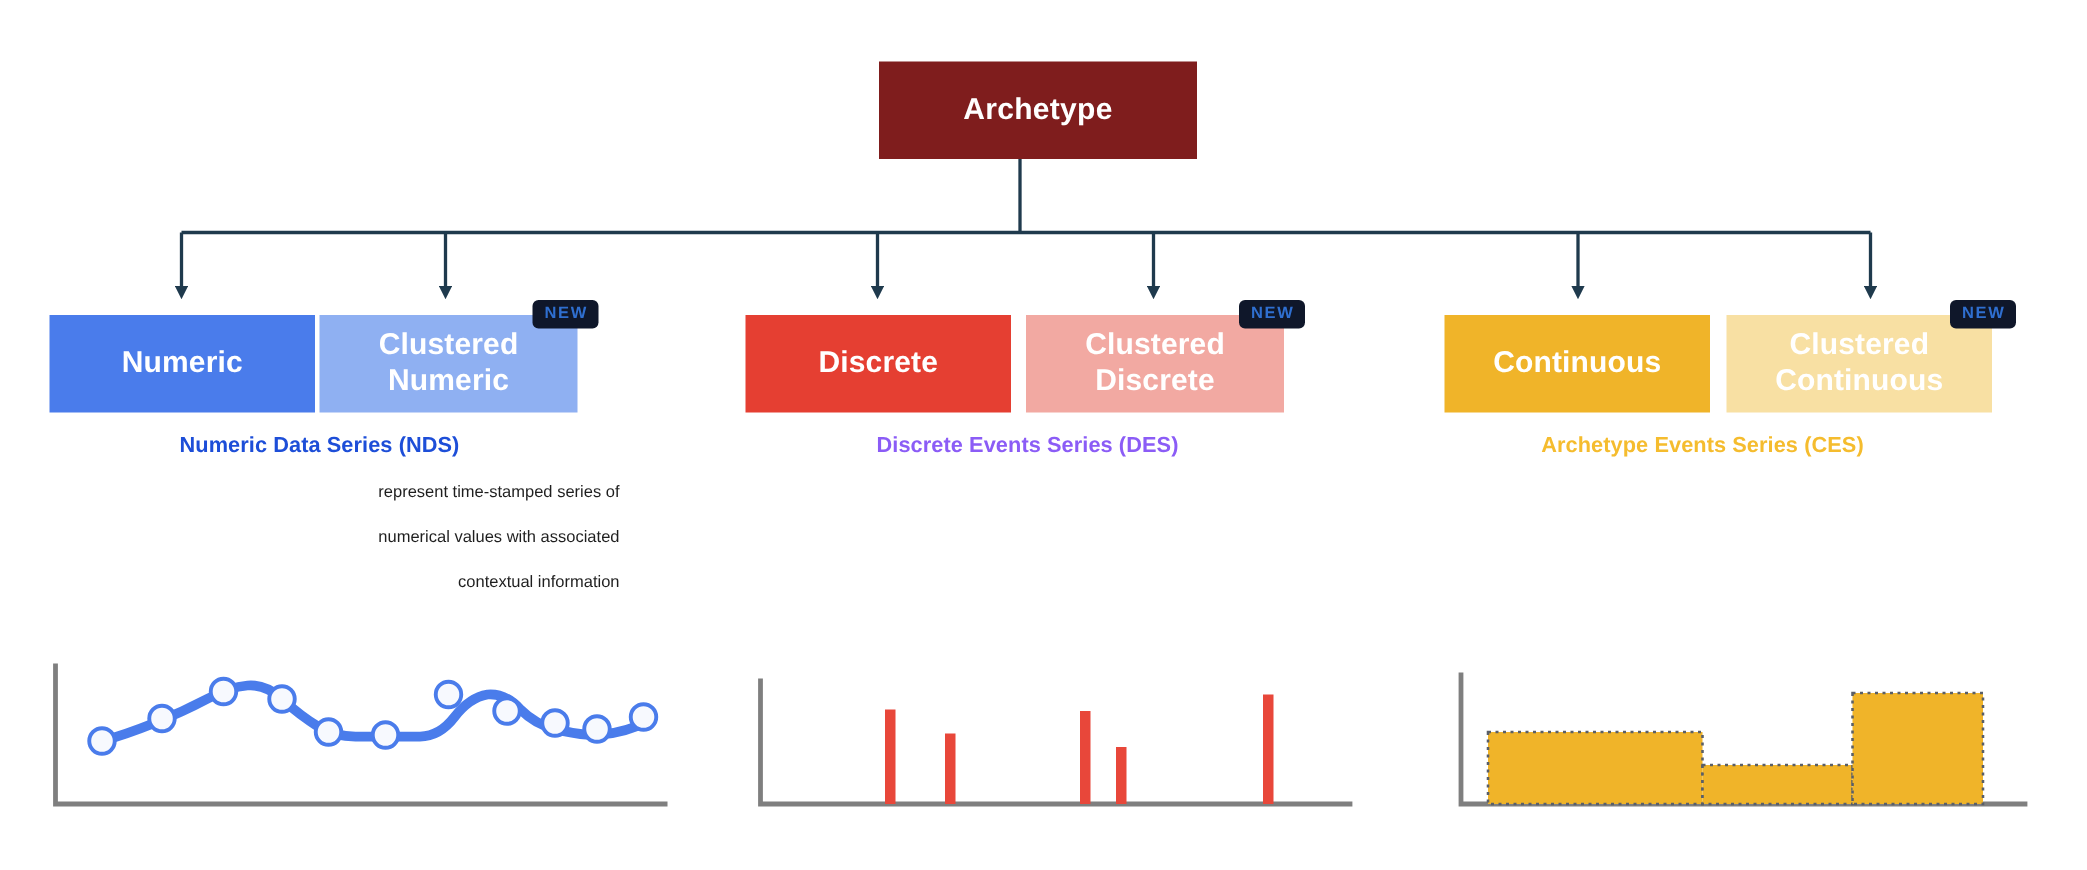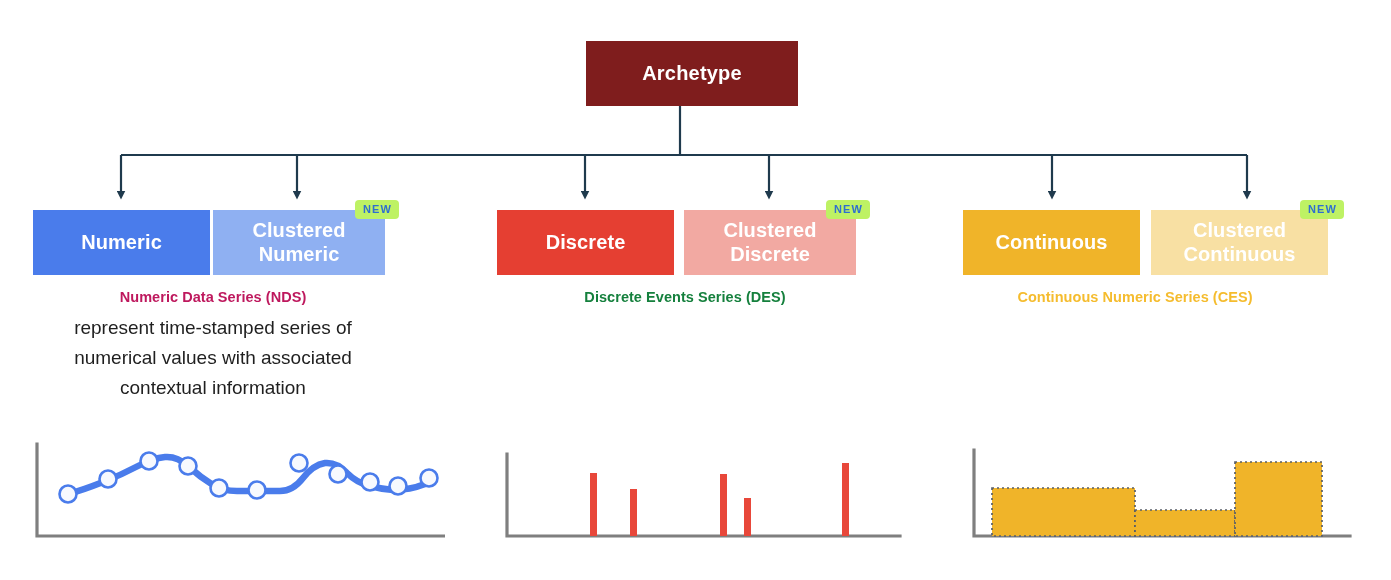--- a/index.html
+++ b/index.html
@@ -55,42 +55,42 @@
   .type-box .label {
     color: #ffffff;
     font-size: 20px;
     font-weight: bold;
     line-height: 1.18;
     letter-spacing: .1px;
   }
 
   .new-badge {
     position: absolute;
-    background: #bef264;
+    background: #0f172a;
     color: #2f6fd0;
     font-size: 11px;
     font-weight: bold;
     letter-spacing: 1.1px;
     border-radius: 4px;
     padding: 4px 7px 4px 8px;
     line-height: 1;
   }
 
   
   .group-title {
     position: absolute;
     text-align: center;
     font-size: 14.5px;
     font-weight: bold;
     letter-spacing: .05px;
   }
   .group-desc {
     position: absolute;
-    text-align: center;
-    font-size: 19px;
+    text-align: right;
+    font-size: 11px;
     color: #1f1f1f;
     line-height: 30px;
     font-weight: normal;
   }
 
   
   .mini-chart { position: absolute; }
 </style>
 </head>
 <body>
@@ -124,21 +124,21 @@
 
   <div class="type-box" style="left:33px; top:210px; width:177px; height:65px; background:#4a7ceb;">
     <span class="label">Numeric</span>
   </div>
 
   <div class="type-box" style="left:213px; top:210px; width:172px; height:65px; background:#8fb0f2;">
     <span class="label multiline">Clustered<br>Numeric</span>
   </div>
   <div class="new-badge" style="left:355px; top:200px;">NEW</div>
 
-  <div class="group-title" style="left:13px; top:289px; width:400px; color:#be185d;">Numeric Data Series (NDS)</div>
+  <div class="group-title" style="left:13px; top:289px; width:400px; color:#1d4ed8;">Numeric Data Series (NDS)</div>
   <div class="group-desc" style="left:13px; top:313px; width:400px;">represent time-stamped series of<br>numerical values with associated<br>contextual information</div>
 
   <svg class="mini-chart" style="left:25px; top:432px;" width="420" height="116" viewBox="0 0 420 116">
 
     <path d="M12,12 L12,104 L420,104" stroke="#7f7f7f" stroke-width="3.2" fill="none" stroke-linecap="square"></path>
 
     <path d="M43,62 Q58,58 78,50 Q96,43 113,34 Q128,26 140,25 Q152,24 163,34
              Q175,45 188,53 Q198,59 212,59 L255,59
              Q268,59 278,46 Q288,33 300,31 Q312,30 322,41
              Q332,51 345,54 Q356,57 368,58 Q385,58 400,52" stroke="#4a7ceb" stroke-width="6.5" fill="none" stroke-linecap="round" stroke-linejoin="round"></path>
@@ -159,21 +159,21 @@
 
   <div class="type-box" style="left:497px; top:210px; width:177px; height:65px; background:#e53f32;">
     <span class="label">Discrete</span>
   </div>
 
   <div class="type-box" style="left:684px; top:210px; width:172px; height:65px; background:#f2a9a2;">
     <span class="label multiline">Clustered<br>Discrete</span>
   </div>
   <div class="new-badge" style="left:826px; top:200px;">NEW</div>
 
-  <div class="group-title" style="left:485px; top:289px; width:400px; color:#15803d;">Discrete Events Series (DES)</div>
+  <div class="group-title" style="left:485px; top:289px; width:400px; color:#8b5cf6;">Discrete Events Series (DES)</div>
 
   <svg class="mini-chart" style="left:495px; top:432px;" width="420" height="116" viewBox="0 0 420 116">
     <path d="M12,22 L12,104 L405,104" stroke="#7f7f7f" stroke-width="3.2" fill="none" stroke-linecap="square"></path>
     <g fill="#e8473a">
       <rect x="95" y="41" width="7" height="63"></rect>
       <rect x="135" y="57" width="7" height="47"></rect>
       <rect x="225" y="42" width="7" height="62"></rect>
       <rect x="249" y="66" width="7" height="38"></rect>
       <rect x="347" y="31" width="7" height="73"></rect>
     </g>
@@ -181,21 +181,21 @@
 
   <div class="type-box" style="left:963px; top:210px; width:177px; height:65px; background:#f0b429;">
     <span class="label">Continuous</span>
   </div>
 
   <div class="type-box" style="left:1151px; top:210px; width:177px; height:65px; background:#f8e0a3;">
     <span class="label multiline">Clustered<br>Continuous</span>
   </div>
   <div class="new-badge" style="left:1300px; top:200px;">NEW</div>
 
-  <div class="group-title" style="left:935px; top:289px; width:400px; color:#f5bc2e;">Continuous Numeric Series (CES)</div>
+  <div class="group-title" style="left:935px; top:289px; width:400px; color:#f5bc2e;">Archetype Events Series (CES)</div>
 
   <svg class="mini-chart" style="left:950px; top:432px;" width="420" height="116" viewBox="0 0 420 116">
     <path d="M24,18 L24,104 L400,104" stroke="#7f7f7f" stroke-width="3.2" fill="none" stroke-linecap="square"></path>
     <g fill="#f0b429" stroke="#5a5f68" stroke-width="1.7" stroke-dasharray="2 3">
       <rect x="42" y="56" width="143" height="48"></rect>
       <rect x="185" y="78" width="100" height="26"></rect>
       <rect x="285" y="30" width="87" height="74"></rect>
     </g>
   </svg>
 

